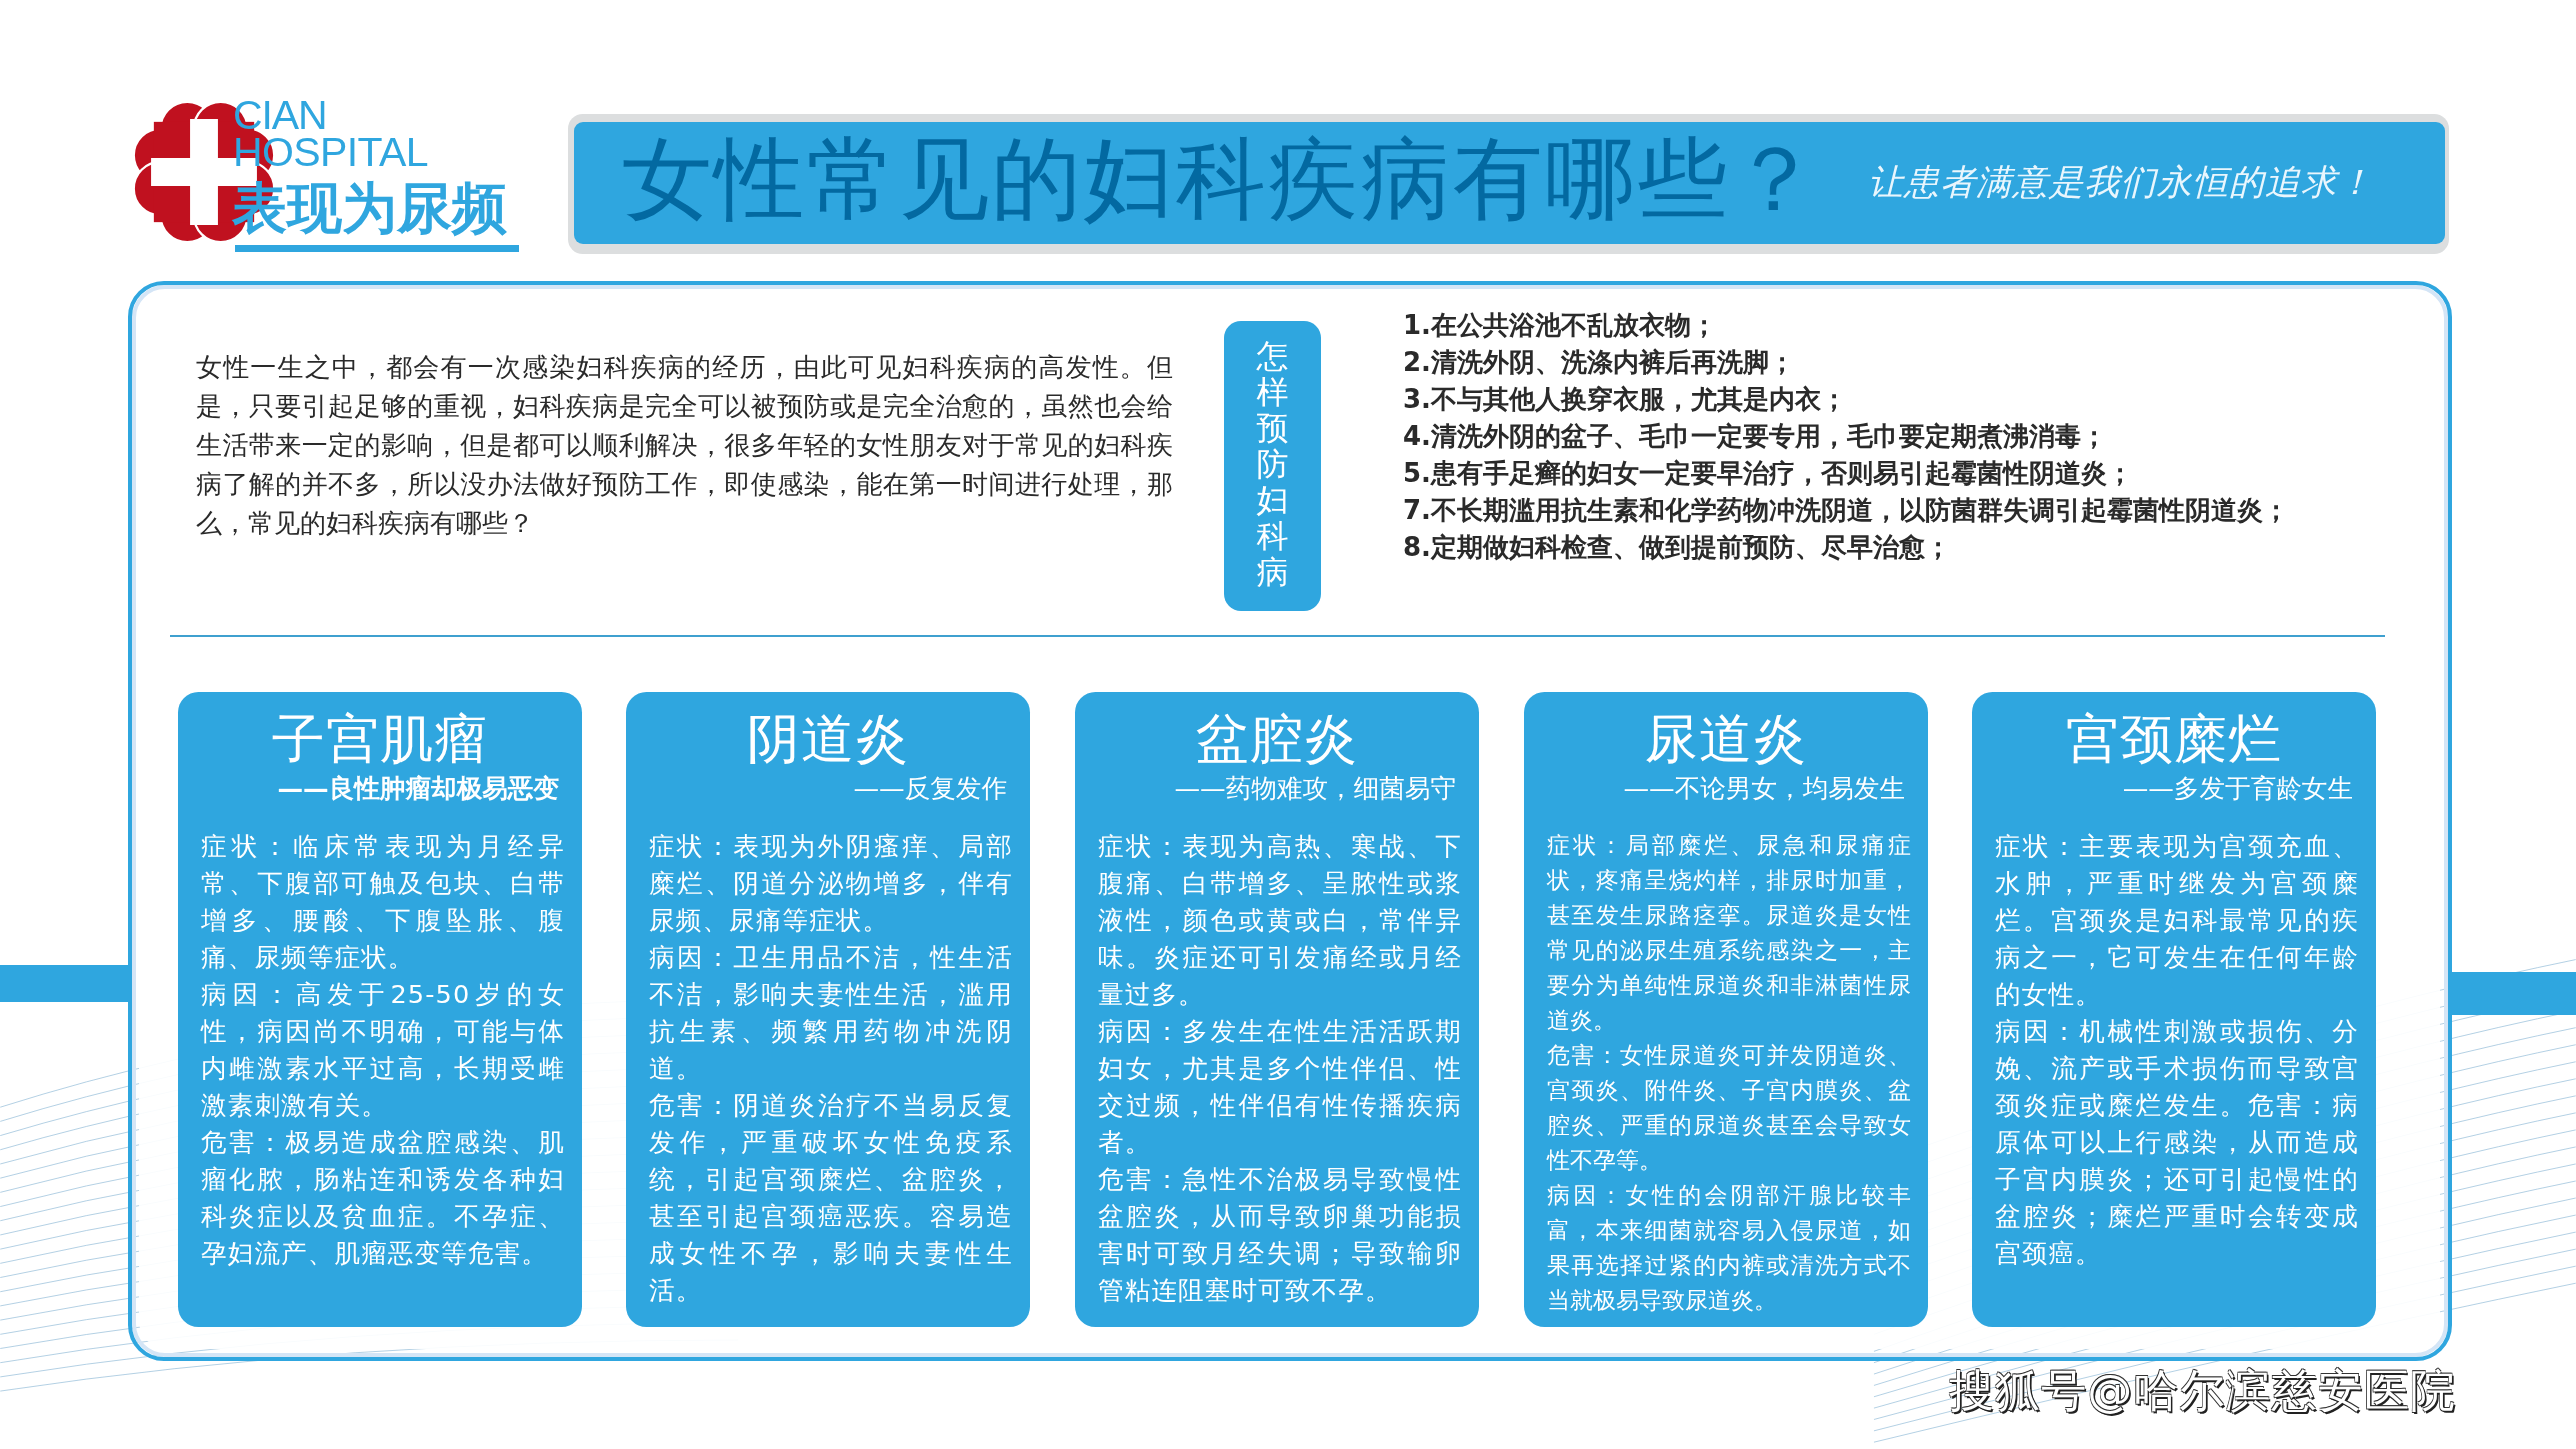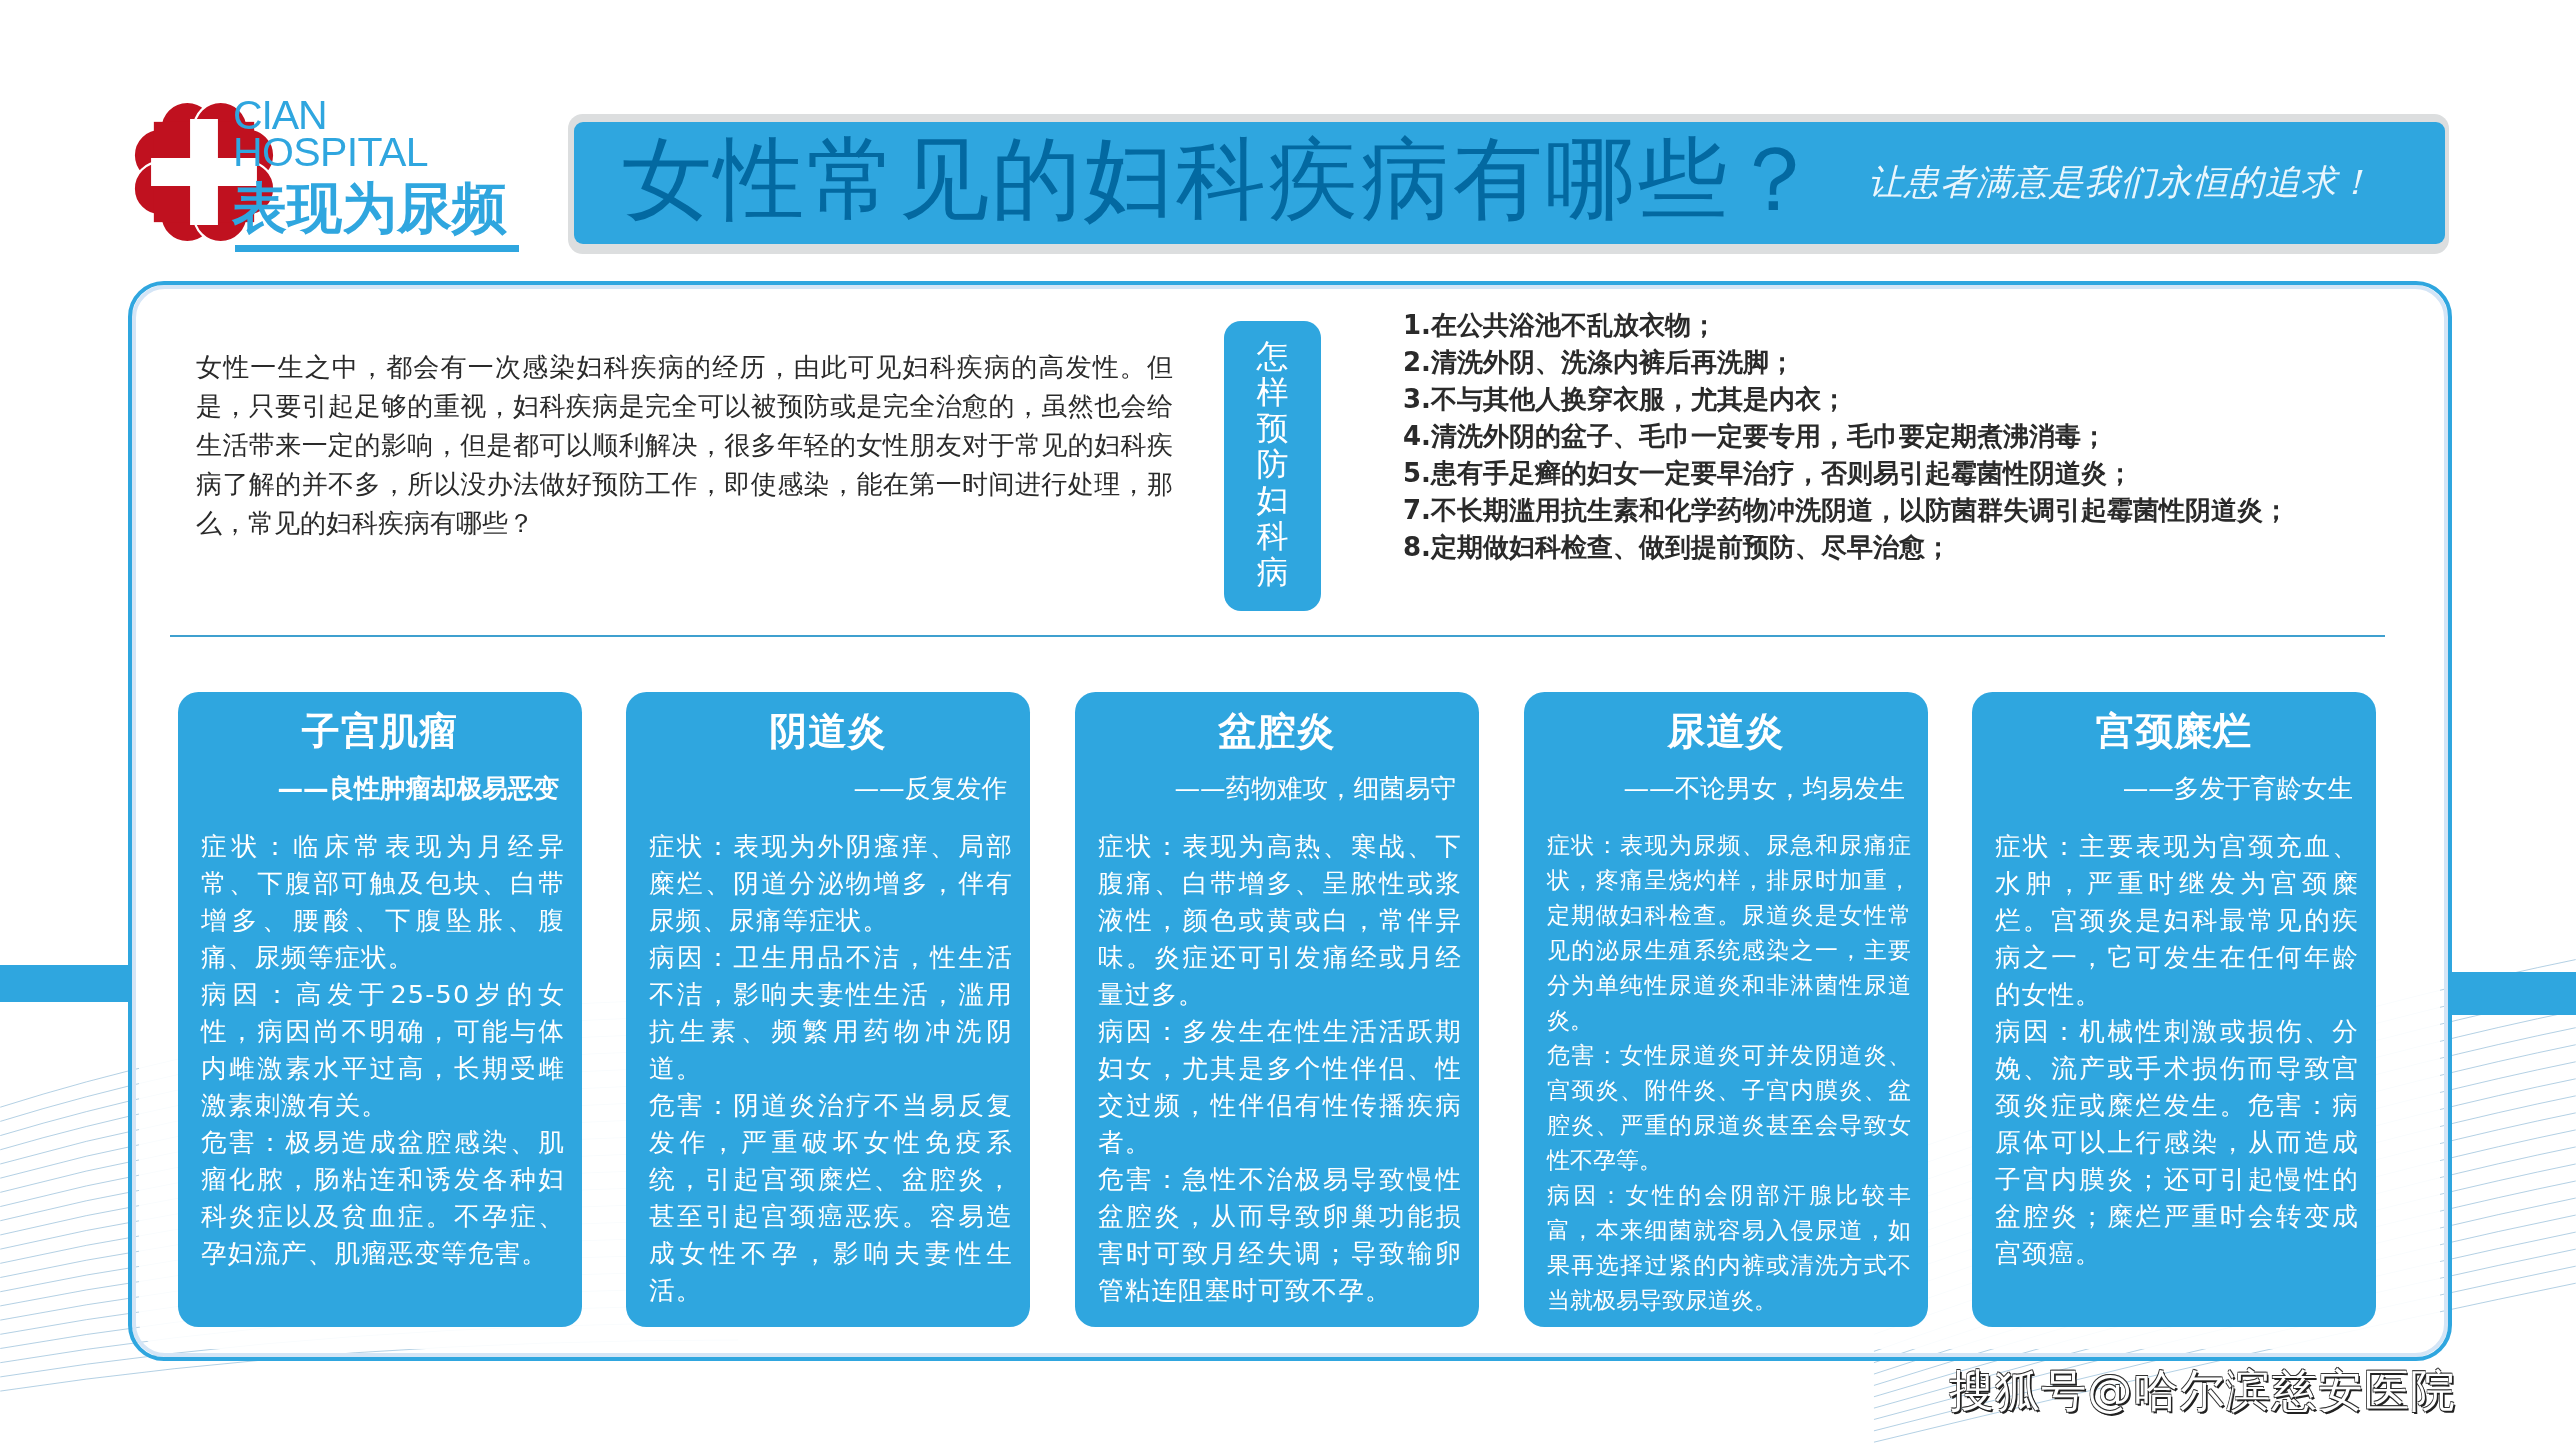--- a/index.html
+++ b/index.html
@@ -36,21 +36,21 @@
   .pill-text { position: absolute; left: 1224px; top: 338px; width: 97px; font-size: 32px; line-height: 36px; color: #ffffff; text-align: center; }
   .pill-text span { display: block; }
 
   .prev-list { position: absolute; left: 1403px; top: 307px; list-style: none; font-weight: bold; }
   .prev-list li { font-size: 26px; line-height: 37px; color: #2a2a2a; white-space: nowrap; }
 
   .separator { position: absolute; left: 170px; top: 635px; width: 2215px; height: 2.3px; background: #3fa0cf; }
 
   
   .card { position: absolute; top: 692px; width: 404px; height: 635px; background: #2fa6df; border-radius: 20.4px; color: #ffffff; }
-  .card-title { position: absolute; left: 0; top: 20.4px; width: 100%; text-align: center; font-size: 38px; font-weight: 700; line-height: 1; letter-spacing: 1.1px; }
+  .card-title { position: absolute; left: 0; top: 20.4px; width: 100%; text-align: center; font-size: 53px; font-weight: 400; line-height: 1; letter-spacing: 1.1px; }
   .card-sub { position: absolute; right: 23px; top: 84px; font-size: 25.6px; line-height: 1; white-space: nowrap; }
   .card-sub.bold { font-weight: 700; margin-left: 31px; }
   .card-body { position: absolute; left: 23px; right: 17px; top: 136px; font-size: 25.6px; line-height: 37px; text-align: justify; letter-spacing: 1.1px; }
   .card-body.small { font-size: 23px; line-height: 35px; letter-spacing: 0px; }
   .card-body p { margin: 0; }
 
   .watermark { position: absolute; left: 1949px; top: 1368px; font-size: 45px; color: #ffffff; line-height: 1; white-space: nowrap;
     text-shadow: 1.7px 1.7px 0 #222, -0.6px -0.6px 0 #333, 0.6px -0.6px 0 #333, -0.6px 0.6px 0 #333; letter-spacing: 1.1px; }
 </style>
 </head>
@@ -187,21 +187,21 @@
     <p>症状：表现为高热、寒战、下腹痛、白带增多、呈脓性或浆液性，颜色或黄或白，常伴异味。炎症还可引发痛经或月经量过多。</p>
     <p>病因：多发生在性生活活跃期妇女，尤其是多个性伴侣、性交过频，性伴侣有性传播疾病者。</p>
     <p>危害：急性不治极易导致慢性盆腔炎，从而导致卵巢功能损害时可致月经失调；导致输卵管粘连阻塞时可致不孕。</p>
   </div>
 </div>
 
 <div class="card" style="left:1524px;">
   <div class="card-title">尿道炎</div>
   <div class="card-sub">——不论男女，均易发生</div>
   <div class="card-body small">
-    <p>症状：表现为尿频、尿急和尿痛症状，疼痛呈烧灼样，排尿时加重，定期做妇科检查。尿道炎是女性常见的泌尿生殖系统感染之一，主要分为单纯性尿道炎和非淋菌性尿道炎。</p>
+    <p>症状：局部糜烂、尿急和尿痛症状，疼痛呈烧灼样，排尿时加重，甚至发生尿路痉挛。尿道炎是女性常见的泌尿生殖系统感染之一，主要分为单纯性尿道炎和非淋菌性尿道炎。</p>
     <p>危害：女性尿道炎可并发阴道炎、宫颈炎、附件炎、子宫内膜炎、盆腔炎、严重的尿道炎甚至会导致女性不孕等。</p>
     <p>病因：女性的会阴部汗腺比较丰富，本来细菌就容易入侵尿道，如果再选择过紧的内裤或清洗方式不当就极易导致尿道炎。</p>
   </div>
 </div>
 
 <div class="card" style="left:1972px;">
   <div class="card-title">宫颈糜烂</div>
   <div class="card-sub">——多发于育龄女生</div>
   <div class="card-body">
     <p>症状：主要表现为宫颈充血、水肿，严重时继发为宫颈糜烂。宫颈炎是妇科最常见的疾病之一，它可发生在任何年龄的女性。</p>

